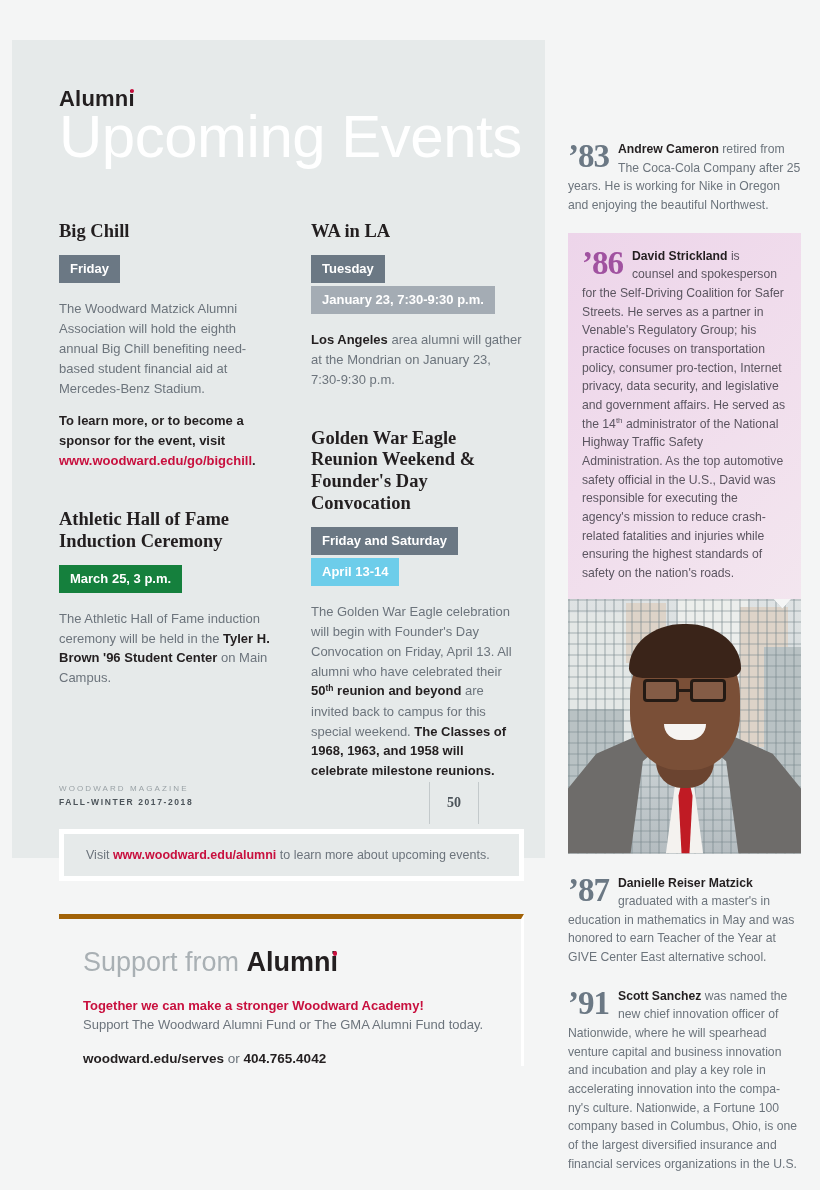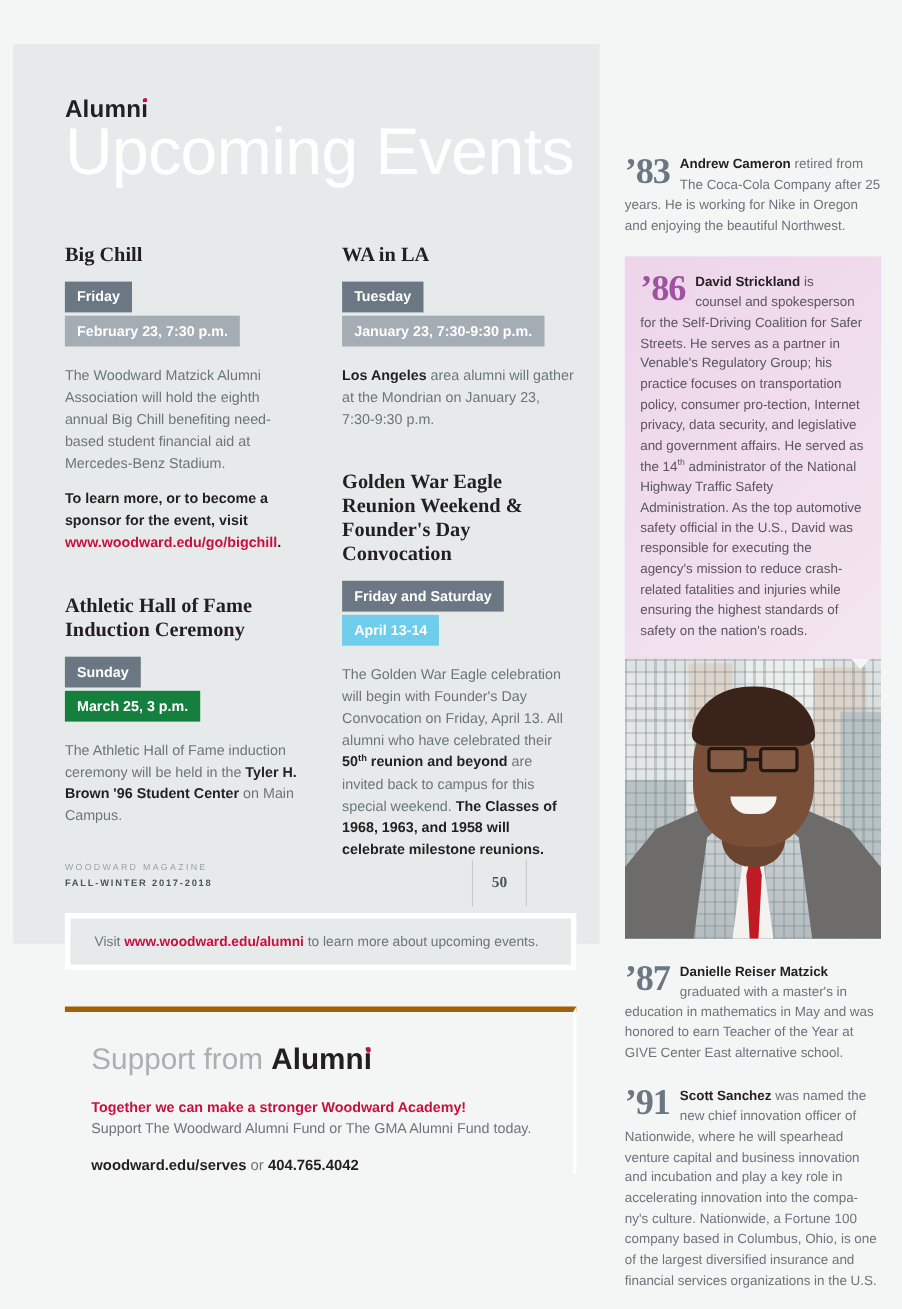--- a/index.html
+++ b/index.html
@@ -230,30 +230,28 @@
       <div id="masthead-title">Upcoming Events</div>
     </div>
 
     <div class="events">
 
       <div class="ev-col">
 
         <div class="ev-block">
           <div class="ev-title">Big Chill</div>
           <div><span class="badge day">Friday</span></div>
-          <div><span class="badge date">February 23, 7:30 p.m.</span></div>
           <div class="ev-body">
             <p>The Woodward Matzick Alumni Association will hold the eighth annual Big Chill benefiting need-based student financial aid at Mercedes-Benz Stadium.</p>
             <p><b>To learn more, or to become a sponsor for the event, visit </b><span class="link">www.woodward.edu/go/bigchill</span><b>.</b></p>
           </div>
         </div>
 
         <div class="ev-block">
           <div class="ev-title">Athletic Hall of Fame Induction Ceremony</div>
-          <div><span class="badge day">Sunday</span></div>
           <div><span class="badge date-orange">March 25, 3 p.m.</span></div>
           <div class="ev-body">
             <p><span>The Athletic Hall of Fame induction ceremony will be held in the </span><b>Tyler H. Brown '96 Student Center</b><span> on Main Campus.</span></p>
           </div>
         </div>
 
       </div>
 
       <div class="ev-col">
 

